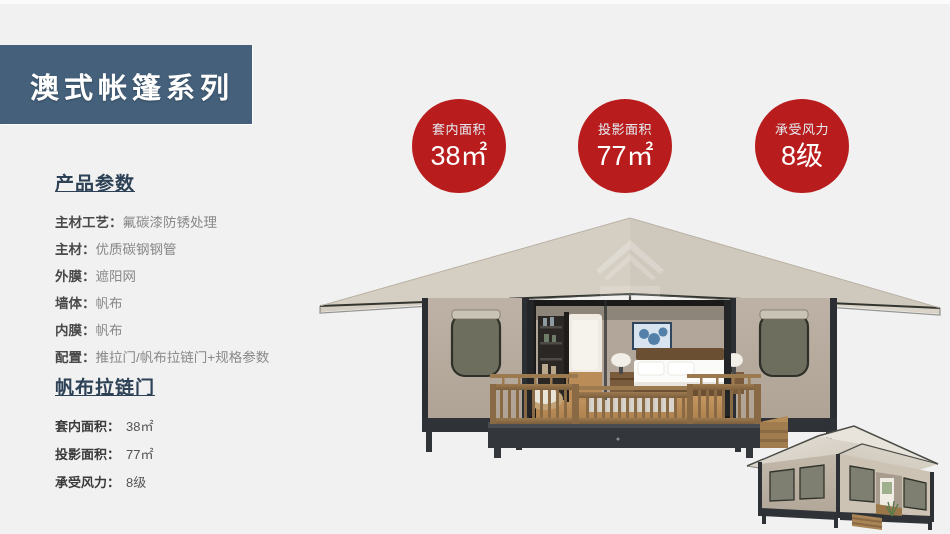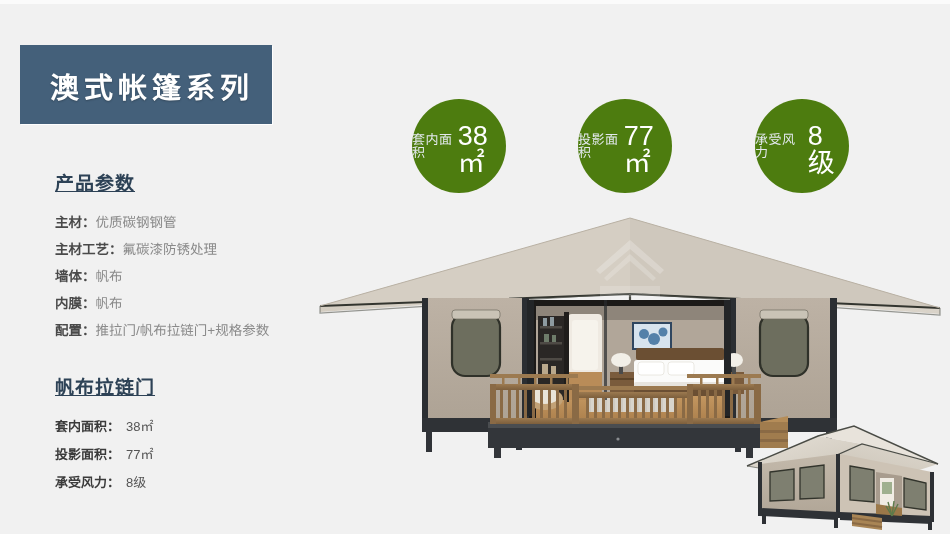--- a/index.html
+++ b/index.html
@@ -11,21 +11,21 @@
     overflow:hidden;position:relative;
   }
   #stage{position:absolute;inset:0;background:#f1f1f1;overflow:hidden;}
   .topstrip{position:absolute;left:0;top:0;width:950px;height:4px;background:#fbfbfb;}
 
   
   .banner{
     position:absolute;left:0;top:45px;width:252px;height:79px;
     background:#44607a;
     box-shadow:1px 1px 0 rgba(255,255,255,.9);
-    display:flex;align-items:center;margin-left:20px;
+    display:flex;align-items:center;
   }
   .banner-title{
     color:#ffffff;font-size:29px;font-weight:bold;
     letter-spacing:5px;margin-left:30px;
     text-shadow:0 1px 2px rgba(0,0,0,.25);
     white-space:nowrap;
   }
 
   
   .section{position:absolute;left:55px;}
@@ -41,22 +41,22 @@
   .param-row .v{color:#8a8a8a;}
   .spec-row{
     font-size:13px;line-height:28px;white-space:nowrap;color:#4a4a4a;
   }
   .spec-row .k{color:#3b3b3b;font-weight:bold;}
   .spec-row .v{color:#555;margin-left:6px;}
 
   
   .badge{
     position:absolute;width:94px;height:94px;border-radius:50%;
-    background:#4d7c0f;color:#fff;
-    display:flex;flex-direction:row;align-items:center;justify-content:center;
+    background:#b91c1c;color:#fff;
+    display:flex;flex-direction:column;align-items:center;justify-content:center;
   }
   .badge .cap{font-size:13px;letter-spacing:.5px;color:#e3e9ee;line-height:1;}
   .badge .val{font-size:27px;font-weight:normal;line-height:1;margin-top:7px;letter-spacing:0;}
 
   
   .tent-main{position:absolute;left:318px;top:196px;width:624px;height:262px;}
   .tent-small{position:absolute;left:742px;top:418px;width:208px;height:116px;}
   svg{display:block;overflow:visible;}
   .wm{fill:#fff;opacity:.42;}
 </style>
@@ -67,24 +67,27 @@
 
   <div class="topstrip"></div>
 
   <div class="banner">
     <div class="banner-title">澳式帐篷系列</div>
   </div>
 
   <div class="section" style="top:168px;">
     <div class="sec-head">产品参数</div>
     <div class="param-row">
+      <span class="k">主材工艺：</span><span class="v">氟碳漆防锈处理</span>
+    </div>
+    <div class="param-row">
       <span class="k">主材：</span><span class="v">优质碳钢钢管</span>
     </div>
     <div class="param-row">
-      <span class="k">主材工艺：</span><span class="v">氟碳漆防锈处理</span>
+      <span class="k">外膜：</span><span class="v">遮阳网</span>
     </div>
     <div class="param-row">
       <span class="k">墙体：</span><span class="v">帆布</span>
     </div>
     <div class="param-row">
       <span class="k">内膜：</span><span class="v">帆布</span>
     </div>
     <div class="param-row">
       <span class="k">配置：</span><span class="v">推拉门/帆布拉链门+规格参数</span>
     </div>
@@ -104,21 +107,21 @@
   </div>
 
   <div class="badge" style="left:412px;top:99px;">
     <div class="cap">套内面积</div>
     <div class="val"><span>38</span><span>㎡</span></div>
   </div>
   <div class="badge" style="left:578px;top:99px;">
     <div class="cap">投影面积</div>
     <div class="val"><span>77</span><span>㎡</span></div>
   </div>
-  <div class="badge" style="left:755px;top:99px;justify-content:flex-end;">
+  <div class="badge" style="left:755px;top:99px;">
     <div class="cap">承受风力</div>
     <div class="val"><span>8级</span><span></span></div>
   </div>
 
   <div class="tent-main">
     <svg width="624" height="262" viewBox="0 0 624 262">
       <defs>
         <linearGradient id="roofL" x1="0" y1="0" x2="1" y2="0.4">
           <stop offset="0" stop-color="#cdc6ba"></stop>
             <stop offset="1" stop-color="#ded8ce"></stop>

